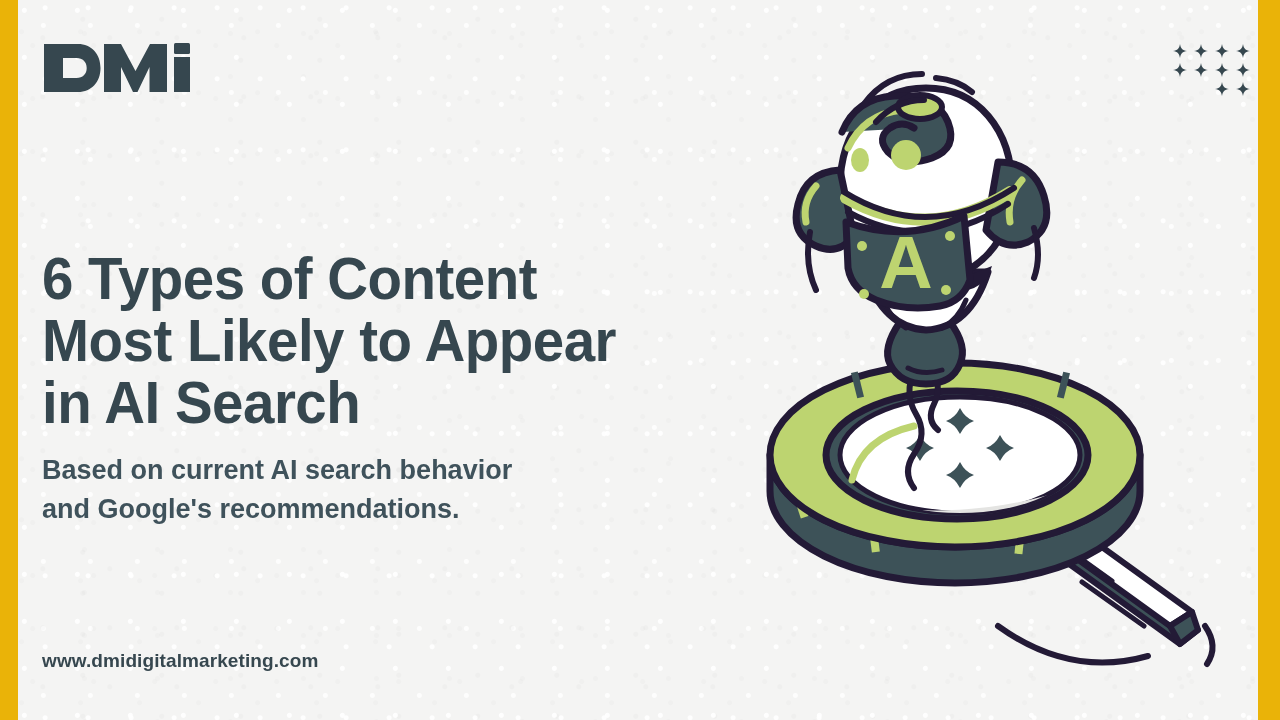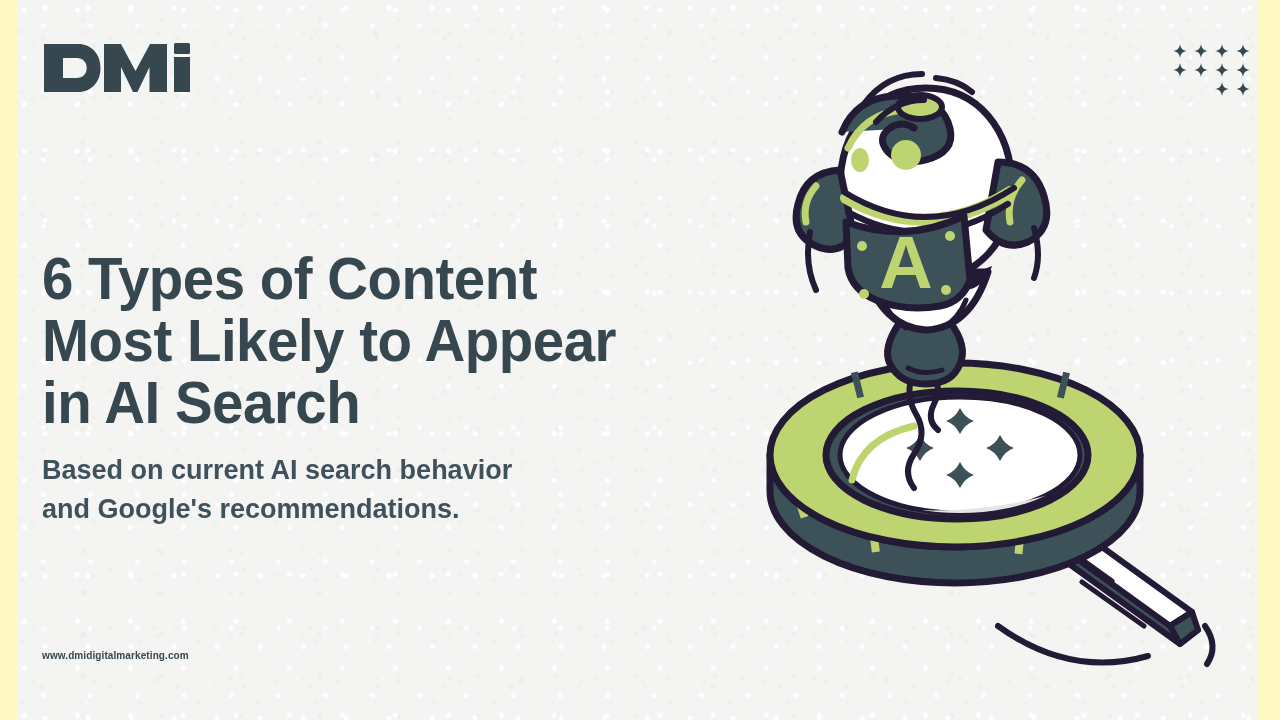--- a/index.html
+++ b/index.html
@@ -9,21 +9,21 @@
     height: 720px;
     overflow: hidden;
     background: #ffffff;
   }
   * { box-sizing: border-box; }
 
   .slide {
     position: relative;
     width: 1280px;
     height: 720px;
-    background: #fef9c3;
+    background: #eab308;
     font-family: "Liberation Sans", sans-serif;
   }
 
   
   .canvas {
     position: absolute;
     left: 18px;
     top: 0px;
     width: 1240px;
     height: 720px;
@@ -92,21 +92,21 @@
     line-height: 1.46;
     color: #3f525b;
     white-space: pre-line;
   }
 
   
   .footer-url {
     position: absolute;
     left: 42px;
     top: 650px;
-    font-size: 10px;
+    font-size: 19px;
     font-weight: 700;
     letter-spacing: 0.1px;
     color: #36474f;
   }
 
   
   .illustration {
     position: absolute;
     left: 760px;
     top: 70px;

